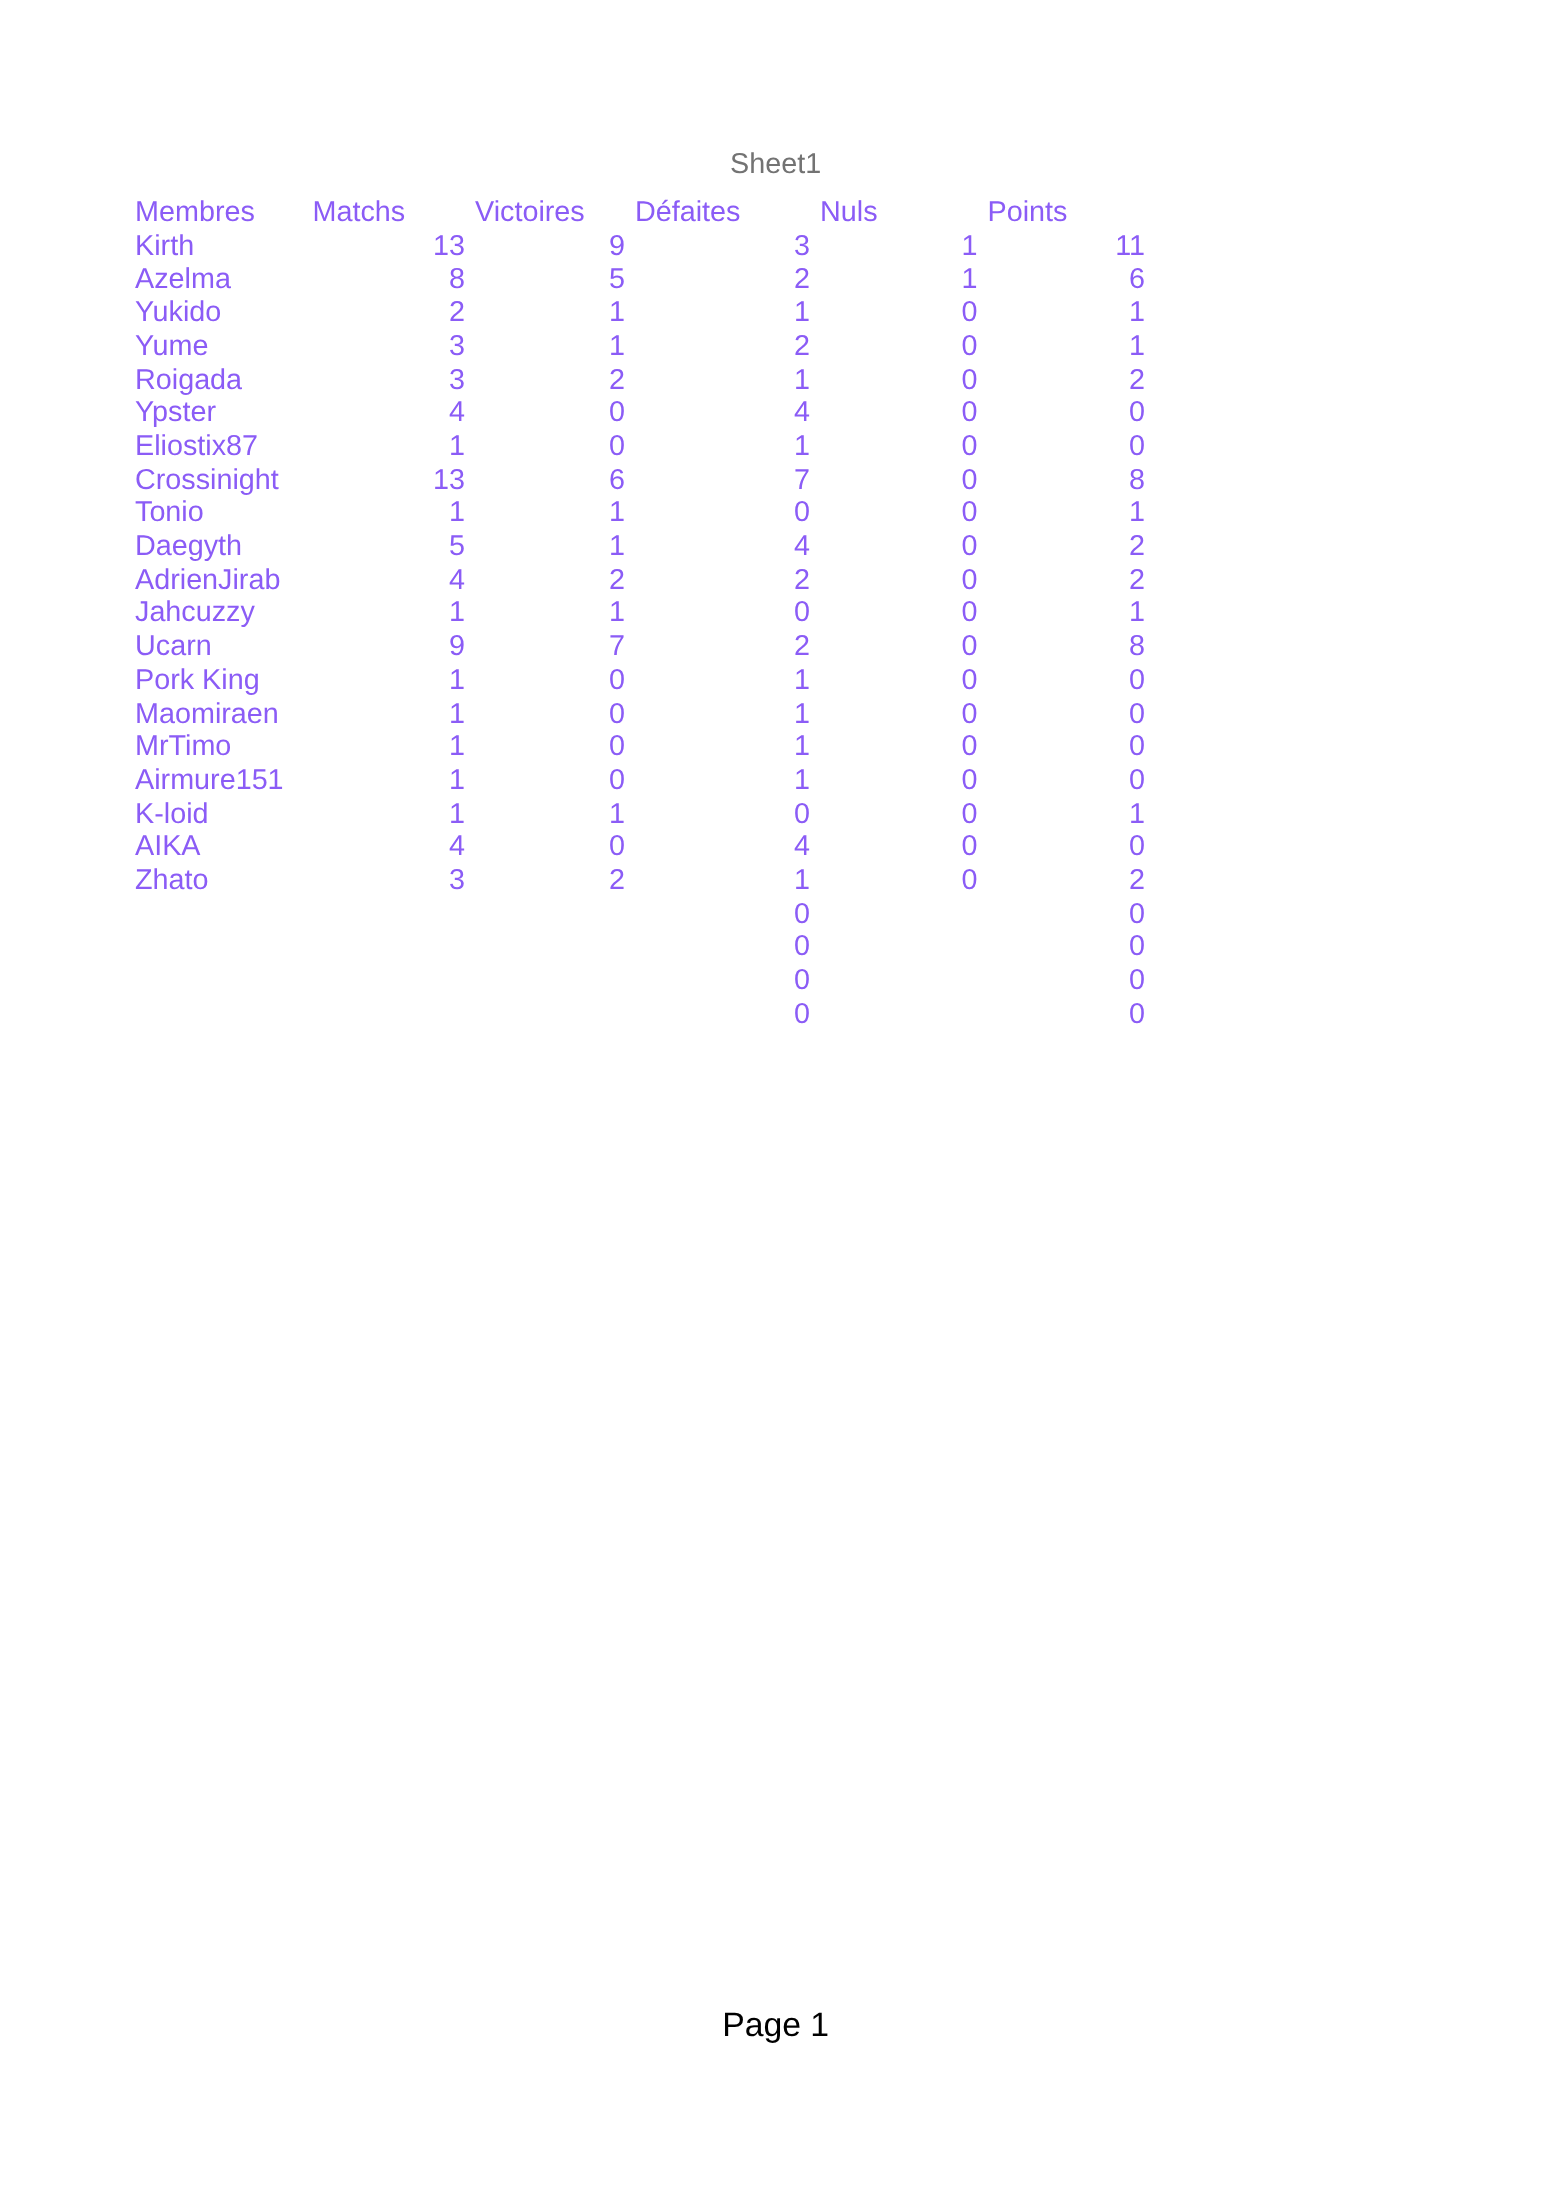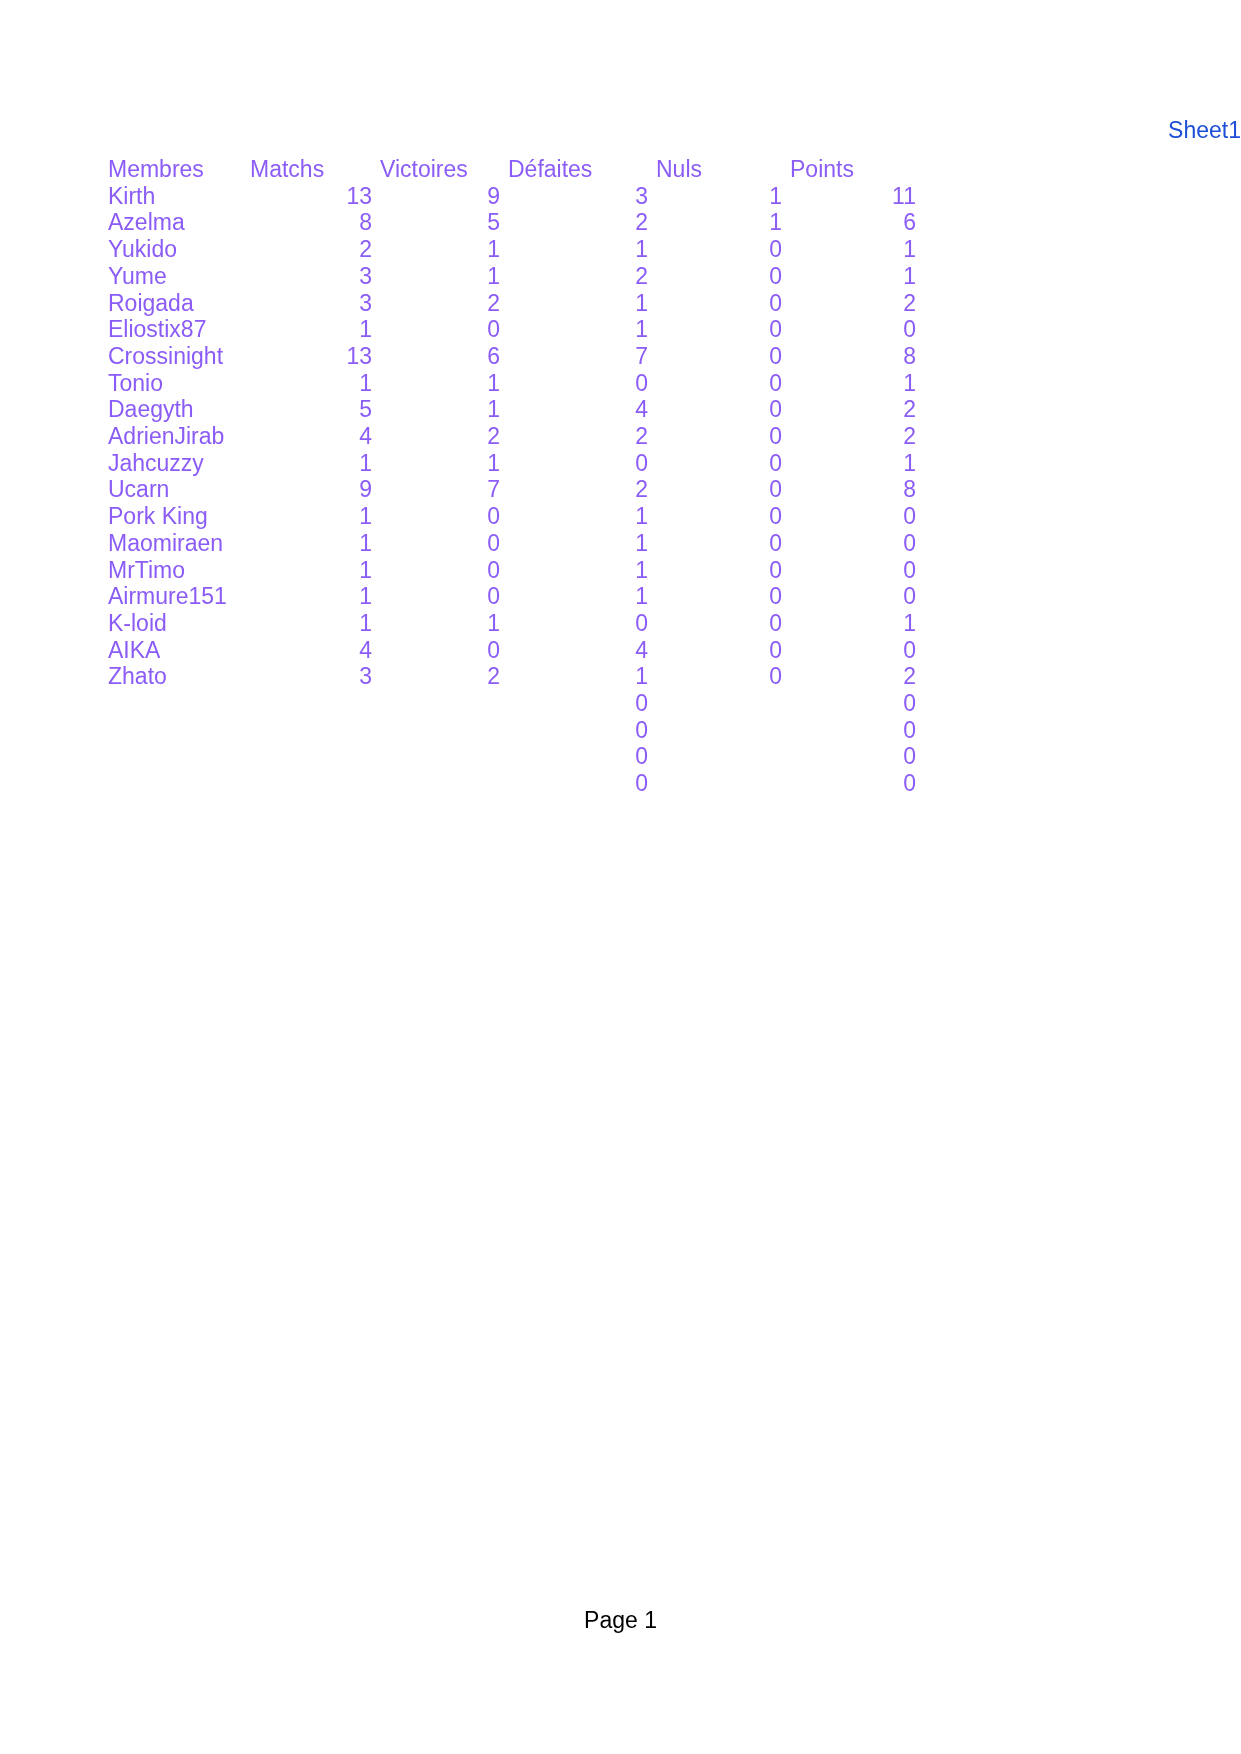--- a/index.html
+++ b/index.html
@@ -15,24 +15,24 @@
     width: 1241px;
     height: 1754px;
     background: #ffffff;
     overflow: hidden;
   }
   .sheet-title {
     position: absolute;
     top: 117px;
     left: 0;
     width: 1241px;
-    text-align: right;
+    text-align: center;
     font-size: 23px;
     line-height: 27px;
-    color: #1d4ed8;
+    color: #737373;
   }
   .stats-table {
     position: absolute;
     left: 106px;
     top: 156px;
     border-collapse: collapse;
     table-layout: fixed;
     font-size: 23px;
     color: #8b5cf6;
   }
@@ -64,21 +64,21 @@
   .stats-table td.num {
     text-align: right;
     padding-right: 2px;
   }
   .page-footer {
     position: absolute;
     top: 1607px;
     left: 0;
     width: 1241px;
     text-align: center;
-    font-size: 23px;
+    font-size: 27px;
     line-height: 27px;
     color: #000000;
   }
 </style>
 </head>
 <body>
 
 <div class="page">
 
   <div class="sheet-title">Sheet1</div>
@@ -137,20 +137,28 @@
   </tr>
         <tr>
     <td class="name">Roigada</td>
     <td class="num">3</td>
     <td class="num">2</td>
     <td class="num">1</td>
     <td class="num">0</td>
     <td class="num">2</td>
   </tr>
         <tr>
+    <td class="name">Ypster</td>
+    <td class="num">4</td>
+    <td class="num">0</td>
+    <td class="num">4</td>
+    <td class="num">0</td>
+    <td class="num">0</td>
+  </tr>
+        <tr>
     <td class="name">Eliostix87</td>
     <td class="num">1</td>
     <td class="num">0</td>
     <td class="num">1</td>
     <td class="num">0</td>
     <td class="num">0</td>
   </tr>
         <tr>
     <td class="name">Crossinight</td>
     <td class="num">13</td>

